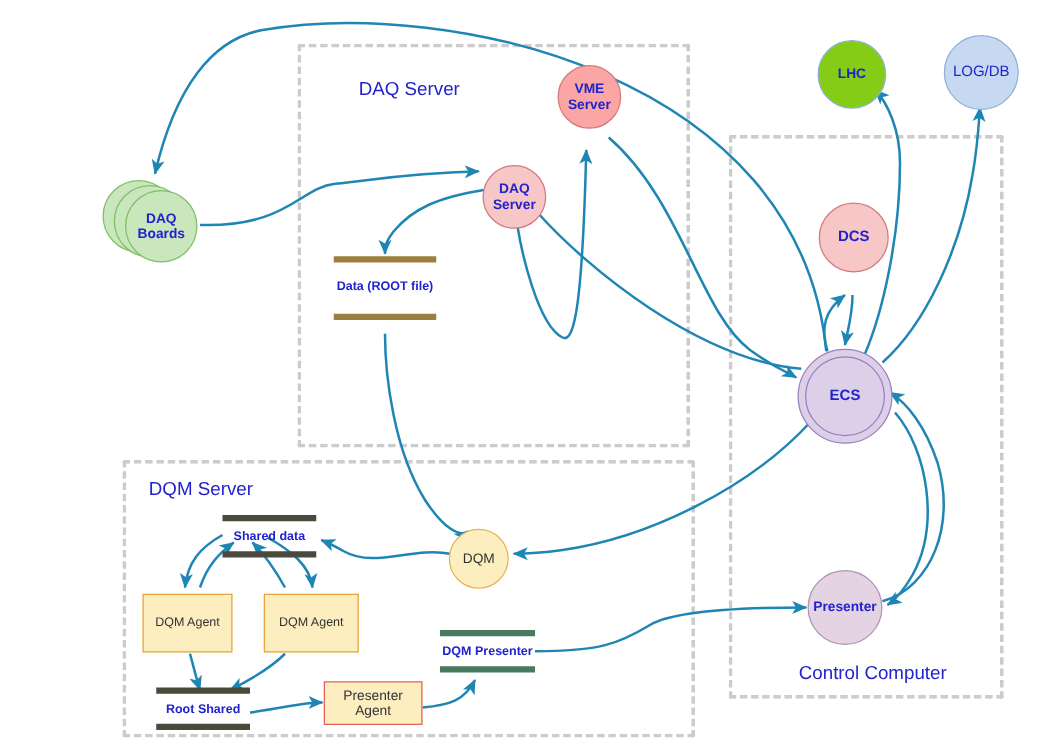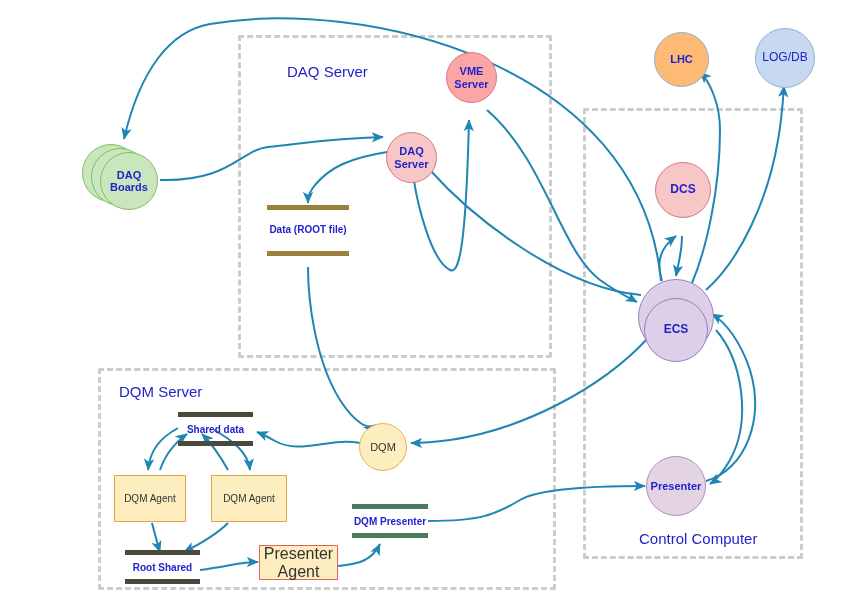--- a/index.html
+++ b/index.html
@@ -98,37 +98,37 @@
   <div class="node-circle" style="left:386px;top:132px;width:51px;height:51px;background:#f7c6c7;border:1px solid #d4797c;font-size:11px;flex-direction:column;">
     <span>DAQ</span>
     <span>Server</span>
   </div>
 
   <div class="node-circle" style="left:446px;top:52px;width:51px;height:51px;background:#fca5a5;border:1px solid #d4797c;font-size:11px;flex-direction:column;">
     <span>VME</span>
     <span>Server</span>
   </div>
 
-  <div class="node-circle" style="left:654px;top:32px;width:55px;height:55px;background:#fdba74;border:1px solid #8fb0d9;font-size:11px;">LHC</div>
+  <div class="node-circle" style="left:654px;top:32px;width:55px;height:55px;background:#84cc16;border:1px solid #8fb0d9;font-size:11px;">LHC</div>
 
   <div class="node-circle" style="left:755px;top:28px;width:60px;height:60px;background:#c6d9f0;border:1px solid #8fb0d9;font-size:12px;font-weight:normal;">LOG/DB</div>
 
   <div class="node-circle" style="left:655px;top:162px;width:56px;height:56px;background:#f7c6c7;border:1px solid #d4797c;font-size:12px;">DCS</div>
 
   <div class="node-circle" style="left:638px;top:279px;width:76px;height:76px;background:#ddcfe8;border:1px solid #9a7fbf;"></div>
-  <div class="node-circle" style="left:644px;top:298px;width:64px;height:64px;background:#ddcfe8;border:1px solid #9a7fbf;font-size:12px;">ECS</div>
+  <div class="node-circle" style="left:644px;top:285px;width:64px;height:64px;background:#ddcfe8;border:1px solid #9a7fbf;font-size:12px;">ECS</div>
 
   <div class="node-circle" style="left:359px;top:423px;width:48px;height:48px;background:#fdeec0;border:1px solid #e8b44d;font-size:11px;font-weight:normal;color:#333;">DQM</div>
 
   <div class="node-circle" style="left:646px;top:456px;width:60px;height:60px;background:#e3d3e3;border:1px solid #b090b8;font-size:11px;">Presenter</div>
 
   <div class="node-rect" style="left:114px;top:475px;width:72px;height:47px;background:#fdeec0;border:1px solid #e8a33d;font-size:10px;">DQM Agent</div>
   <div class="node-rect" style="left:211px;top:475px;width:76px;height:47px;background:#fdeec0;border:1px solid #e8a33d;font-size:10px;">DQM Agent</div>
 
-  <div class="node-rect" style="left:259px;top:545px;width:79px;height:35px;background:#fdeec0;border:1px solid #e8605a;font-size:16px;">Presenter Agent</div>
+  <div class="node-rect" style="left:259px;top:545px;width:79px;height:35px;background:#fdeec0;border:1px solid #e8605a;font-size:11px;">Presenter Agent</div>
 
   <div class="bar-pair" style="left:267px;top:205px;width:82px;height:60px;">
     <div class="bar" style="top:0;background:#9b7f3d;"></div>
     <div class="bar-label" style="top:19px;">Data (ROOT file)</div>
     <div class="bar" style="top:46px;background:#9b7f3d;"></div>
   </div>
 
   <div class="bar-pair" style="left:178px;top:412px;width:75px;height:36px;">
     <div class="bar" style="top:0;background:#4a4a3c;"></div>
     <div class="bar-label" style="top:12px;">Shared data</div>

